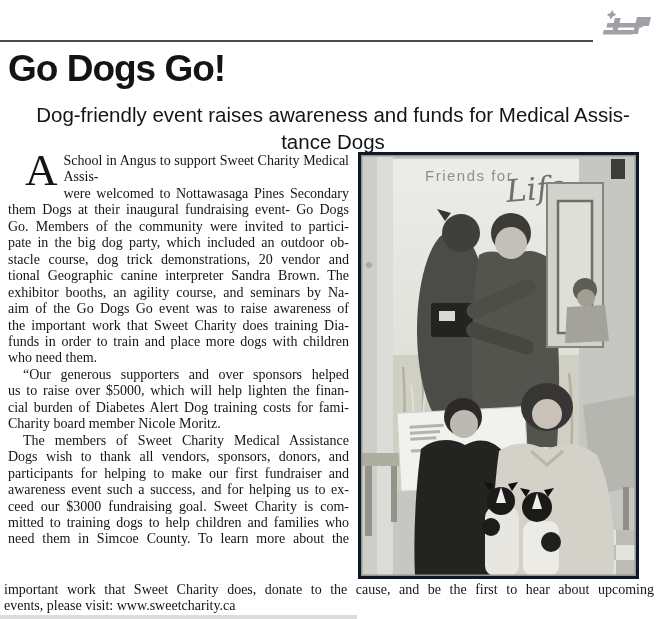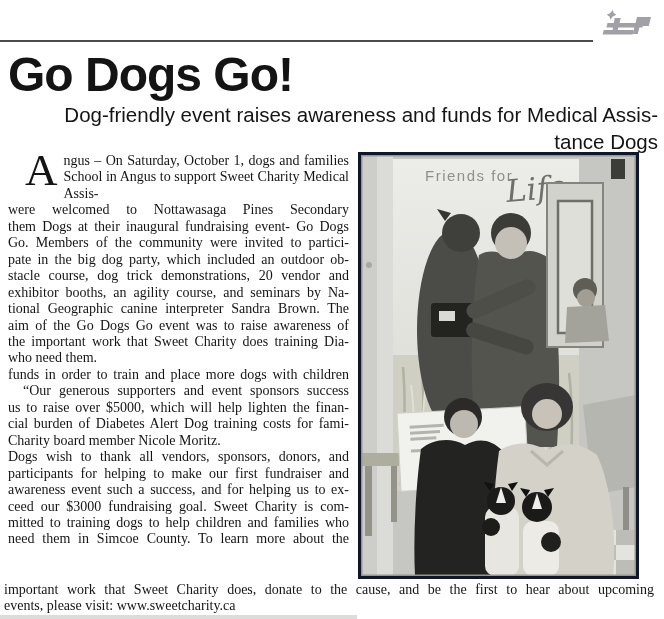--- a/index.html
+++ b/index.html
@@ -4,34 +4,34 @@
 <style>
   html,body{margin:0;padding:0;background:#ffffff;}
   .page{position:relative;width:664px;height:619px;background:#ffffff;overflow:hidden;
         font-family:"Liberation Serif",serif;color:#141414;}
 
   
   .top-rule{position:absolute;left:0;top:40px;width:593px;height:2px;background:#4b4b4b;}
   .masthead{position:absolute;left:597px;top:9px;width:58px;height:32px;}
   .headline{position:absolute;left:8px;top:50px;
             font-family:"Liberation Sans",sans-serif;font-weight:bold;
-            font-size:48px;line-height:1.05;letter-spacing:-1px;}
+            font-size:37px;line-height:1.05;letter-spacing:-1px;}
   .subhead{position:absolute;left:8px;top:101px;width:650px;
            font-family:"Liberation Sans",sans-serif;font-size:20.5px;line-height:27px;}
 
   
   .column{position:absolute;left:8px;top:153px;width:341px;
           font-size:14px;line-height:16.45px;}
   .closing{position:absolute;left:4px;top:582px;width:650px;
            font-size:14px;line-height:16.45px;}
 
   .tline{text-align:justify;text-align-last:justify;}
   .tline.tline-last{text-align-last:left;}
   .tline.tline-indent{text-indent:15px;}
-  .pline{text-align:right;white-space:nowrap;}
+  .pline{text-align:center;white-space:nowrap;}
 
   .dropcap{float:left;font-family:"Liberation Serif",serif;
            font-size:45px;line-height:30px;height:32px;
            margin:1px 6px 0 17px;position:relative;top:1px;}
 
   
   .photo{position:absolute;left:358px;top:152px;width:275px;height:421px;
          border:3px solid #0f172a;box-sizing:content-box;background:#c6c6c2;}
   .photo svg{display:block;}
 
@@ -60,42 +60,42 @@
 
   <div class="subhead">
       <div class="pline">Dog-friendly event raises awareness and funds for Medical Assis-</div>
       <div class="pline">tance Dogs</div>
     </div>
 
   <div class="column">
     <div>
       <span class="dropcap">A</span>
       <div>
-          <div class="tline">ngus – On Saturday, October 1, dogs and families</div>
           <div class="tline">School in Angus to support Sweet Charity Medical Assis-</div>
           <div class="tline">were welcomed to Nottawasaga Pines Secondary</div>
           <div class="tline">them Dogs at their inaugural fundraising event- Go Dogs</div>
           <div class="tline">Go. Members of the community were invited to partici-</div>
           <div class="tline">pate in the big dog party, which included an outdoor ob-</div>
           <div class="tline">stacle course, dog trick demonstrations, 20 vendor and</div>
+          <div class="tline">tional Geographic canine interpreter Sandra Brown. The</div>
           <div class="tline">exhibitor booths, an agility course, and seminars by Na-</div>
-          <div class="tline">tional Geographic canine interpreter Sandra Brown. The</div>
           <div class="tline">aim of the Go Dogs Go event was to raise awareness of</div>
           <div class="tline">the important work that Sweet Charity does training Dia-</div>
+          <div class="tline">funds in order to train and place more dogs with children</div>
           <div class="tline tline-last">who need them.</div>
-          <div class="tline">funds in order to train and place more dogs with children</div>
         </div>
     </div>
     <div>
-        <div class="tline tline-indent">“Our generous supporters and event sponsors success</div>
+        <div class="tline tline-indent">“Our generous supporters and over sponsors helped</div>
         <div class="tline">us to raise over $5000, which will help lighten the finan-</div>
         <div class="tline">cial burden of Diabetes Alert Dog training costs for fami-</div>
         <div class="tline tline-last">Charity board member Nicole Moritz.</div>
       </div>
     <div>
+        <div class="tline tline-indent">The members of Sweet Charity Medical Assistance</div>
         <div class="tline">Dogs wish to thank all vendors, sponsors, donors, and</div>
         <div class="tline">participants for helping to make our first fundraiser and</div>
         <div class="tline">awareness event such a success, and for helping us to ex-</div>
         <div class="tline">ceed our $3000 fundraising goal. Sweet Charity is com-</div>
         <div class="tline">mitted to training dogs to help children and families who</div>
         <div class="tline">need them in Simcoe County. To learn more about the</div>
       </div>
   </div>
 
   <div class="photo" title="Black-and-white photo: two women kneel with two black-and-white dogs in front of a Friends for Life poster showing a woman hugging a service dog; a door and bystander in the background.">

